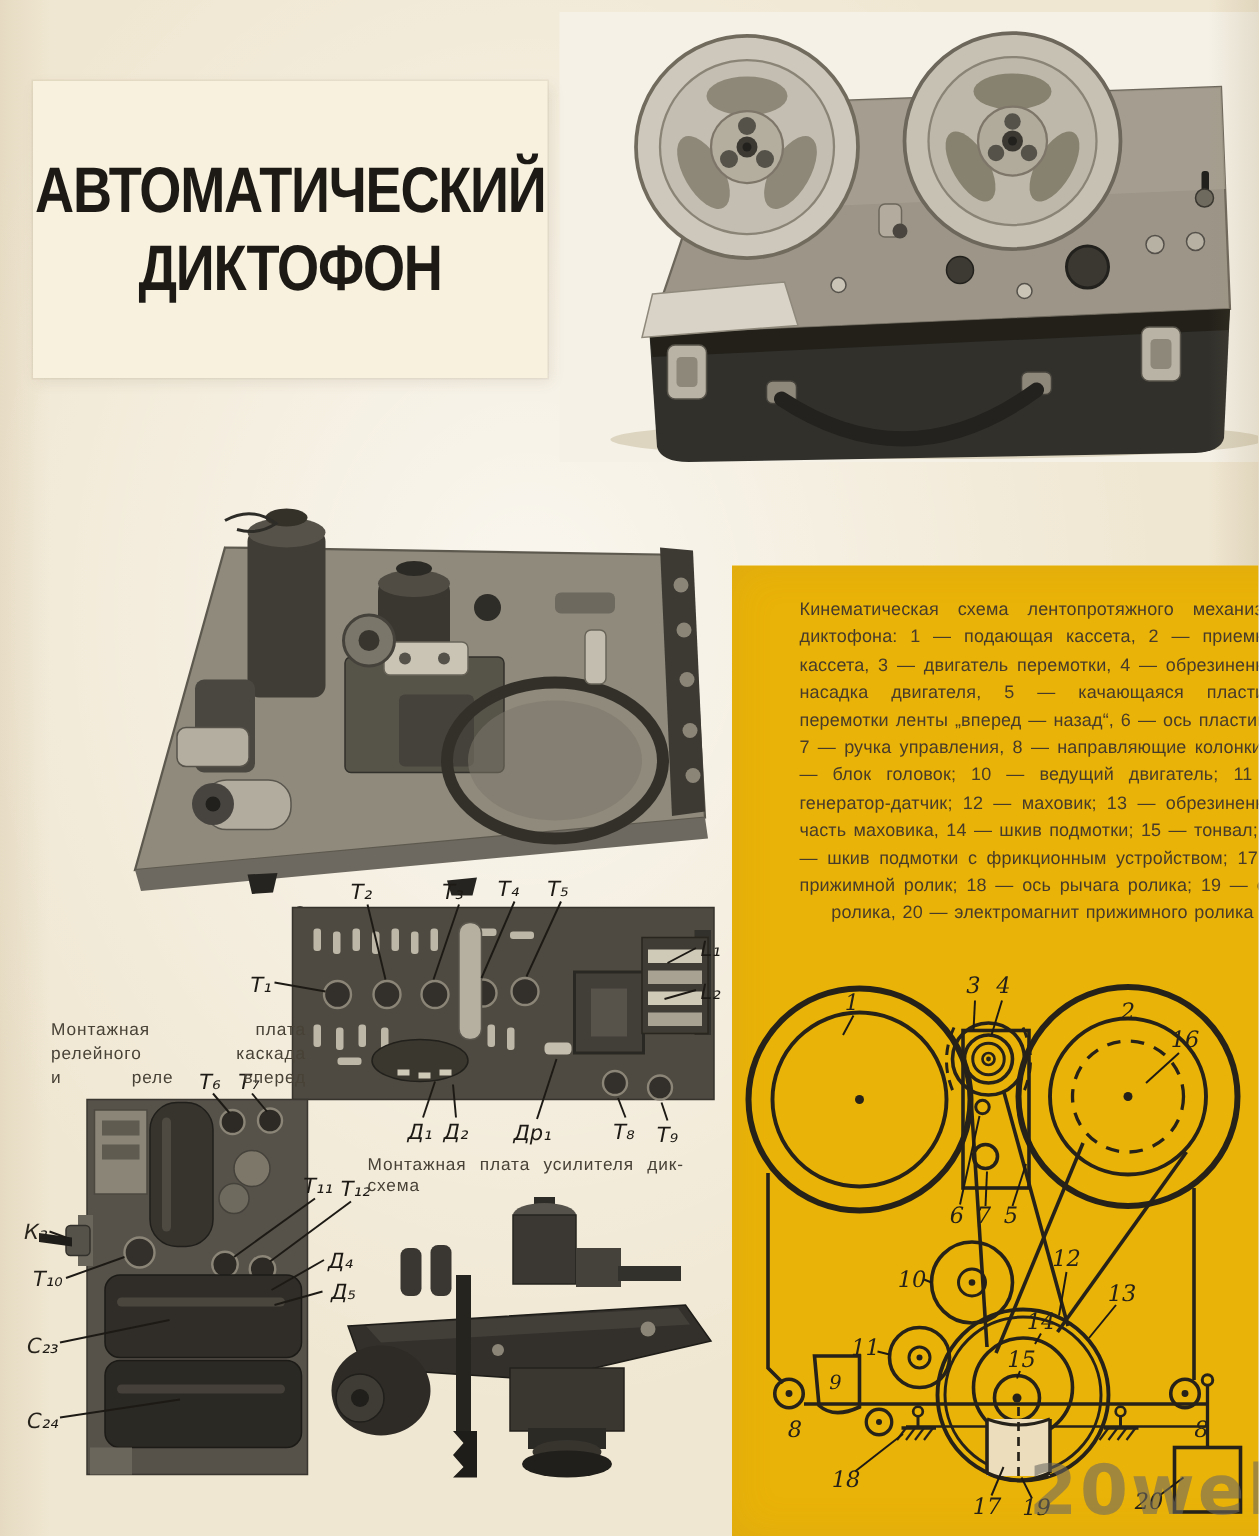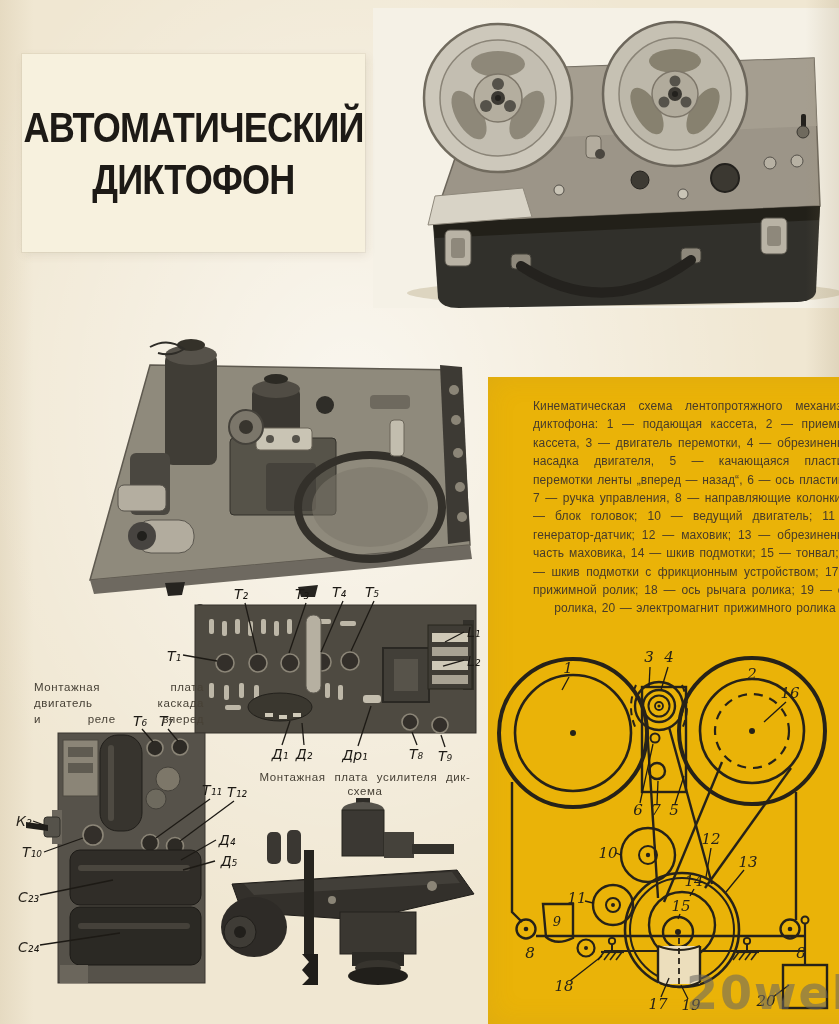--- a/index.html
+++ b/index.html
@@ -31,21 +31,21 @@
   }
   .title-line{
     font-weight:700;font-size:43px;line-height:52px;color:#1d1a16;
     letter-spacing:-1px;transform:scaleX(.84);transform-origin:center;
     white-space:nowrap;
   }
   .caption{
     font-size:11.5px;letter-spacing:.6px;word-spacing:5px;color:#474136;
     line-height:16px;z-index:3;
   }
-  .caption.center{text-align:center;}
+  .caption.center{text-align:left;}
   .jline{text-align:justify;text-align-last:justify;}
 
   .right-panel{
     left:488px;top:377px;width:351px;height:647px;
     background:#eab308;
     box-shadow:inset 0 0 28px rgba(150,120,70,.14);
     z-index:1;
     padding-left:32px;
   }
   .kin-caption{
@@ -250,21 +250,21 @@
     <line class="leader" x1="193" y1="161" x2="206" y2="121"></line>
     <text class="plabel" text-anchor="middle" x="190" y="175">Др₁</text>
     <line class="leader" x1="252" y1="160" x2="247" y2="147"></line>
     <text class="plabel" text-anchor="middle" x="251" y="174">Т₈</text>
     <line class="leader" x1="280" y1="162" x2="276" y2="150"></line>
     <text class="plabel" text-anchor="middle" x="280" y="176">Т₉</text>
   </svg>
 
   <div class="abs caption" style="left:16px;top:679px;width:170px;margin-left:18px;">
     <div class="jline">Монтажная плата</div>
-    <div class="jline">двигатель каскада</div>
+    <div class="jline">релейного каскада</div>
     <div class="jline">и реле вперед</div>
   </div>
 
   <svg class="abs" style="left:8px;top:715px;" width="252" height="278" viewBox="0 0 252 278">
     <rect x="50" y="18" width="147" height="250" fill="#56524a" stroke="#3a3730"></rect>
     <rect x="55" y="25" width="35" height="56" fill="#8b8577" stroke="#4c4840"></rect>
     <rect x="60" y="32" width="25" height="10" fill="#5f5b51"></rect>
     <rect x="60" y="48" width="25" height="10" fill="#5f5b51"></rect>
     <rect x="92" y="20" width="42" height="96" rx="18" fill="#37342e" stroke="#211f1b"></rect>
     <rect x="100" y="30" width="6" height="76" rx="3" fill="#4e4a42"></rect>

